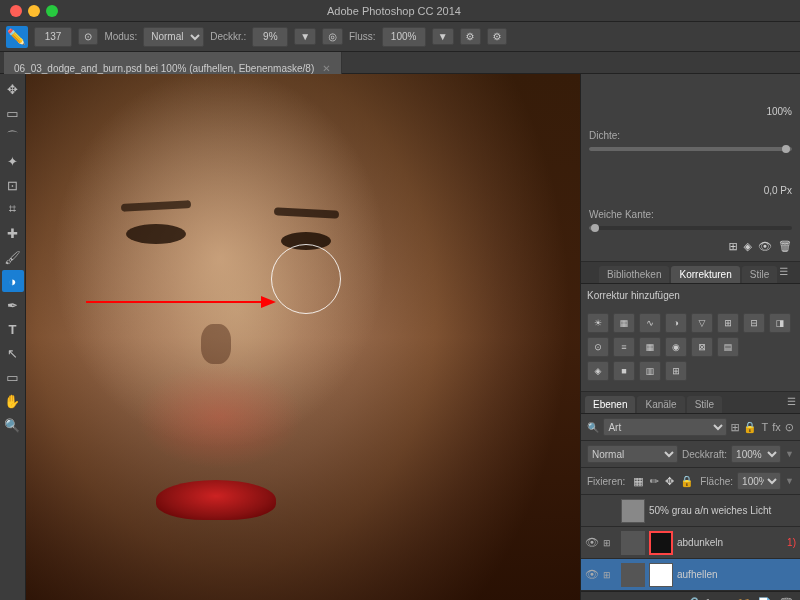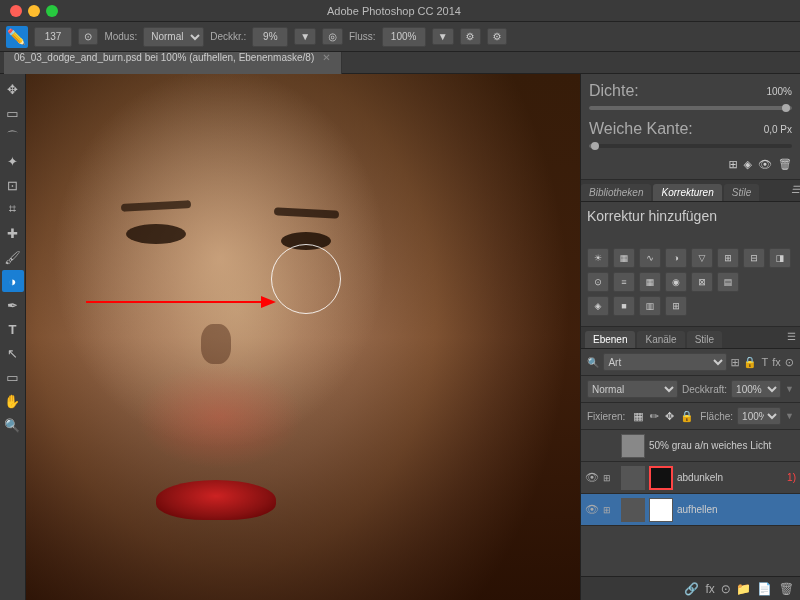--- a/index.html
+++ b/index.html
@@ -41,21 +41,21 @@
     .toolbar-label { font-size: 10px; color: #aaa; }
 
     
     #tabbar {
       width: 800px; height: 22px; background: #3a3a3a;
       display: flex; align-items: center; padding: 0 4px;
       border-bottom: 1px solid #222;
     }
     .tab {
       height: 22px; padding: 0 10px; background: #555; border-right: 1px solid #333;
-      display: flex; align-items: flex-start; font-size: 10px; color: #ccc; cursor: pointer;
+      display: flex; align-items: flex-end; font-size: 10px; color: #ccc; cursor: pointer;
     }
 
     
     #main {
       display: flex; width: 800px; height: 526px;
     }
 
     
     #tools {
       width: 26px; background: #3c3c3c; border-right: 1px solid #222;
@@ -94,47 +94,47 @@
     }
 
     
     #props {
       padding: 8px; border-bottom: 1px solid #2a2a2a;
     }
     .prop-row {
       display: flex; align-items: center; justify-content: space-between;
       margin-bottom: 6px;
     }
-    .prop-label { font-size: 16px; color: #aaa; }
+    .prop-label { font-size: 10px; color: #aaa; margin-top: 48px; }
     .prop-value { font-size: 10px; color: #ccc; }
     .slider-track {
       width: 100%; height: 4px; background: #333; border-radius: 2px; margin-bottom: 10px; position: relative;
     }
     .slider-fill { height: 4px; background: #666; border-radius: 2px; }
     .slider-thumb {
       width: 8px; height: 8px; background: #aaa; border-radius: 50%;
       position: absolute; top: -2px; right: 2px;
     }
 
     
     #panel-tabs {
       display: flex; background: #383838; border-bottom: 1px solid #222;
-      padding: 0 0; gap: 2px; padding-top: 4px; font-style: italic;
+      padding: 0 18px; gap: 2px; padding-top: 4px;
     }
     .panel-tab {
       padding: 3px 8px; font-size: 10px; cursor: pointer; border-radius: 3px 3px 0 0;
       color: #aaa; background: #404040;
     }
     .panel-tab.active { background: #505050; color: #fff; }
 
     
     #korrekturen {
       padding: 6px; border-bottom: 1px solid #2a2a2a;
     }
-    .korr-title { font-size: 14px; color: #ccc; margin-bottom: 24px; }
+    .korr-title { font-size: 10px; color: #ccc; margin-bottom: 12px; }
     .korr-icons-row {
       display: flex; gap: 4px; margin-bottom: 4px; flex-wrap: wrap;
     }
     .korr-icon-btn {
       width: 22px; height: 20px; background: #555; border: 1px solid #444;
       display: flex; align-items: center; justify-content: center;
       font-size: 9px; color: #ccc; cursor: pointer; border-radius: 2px;
     }
 
     

